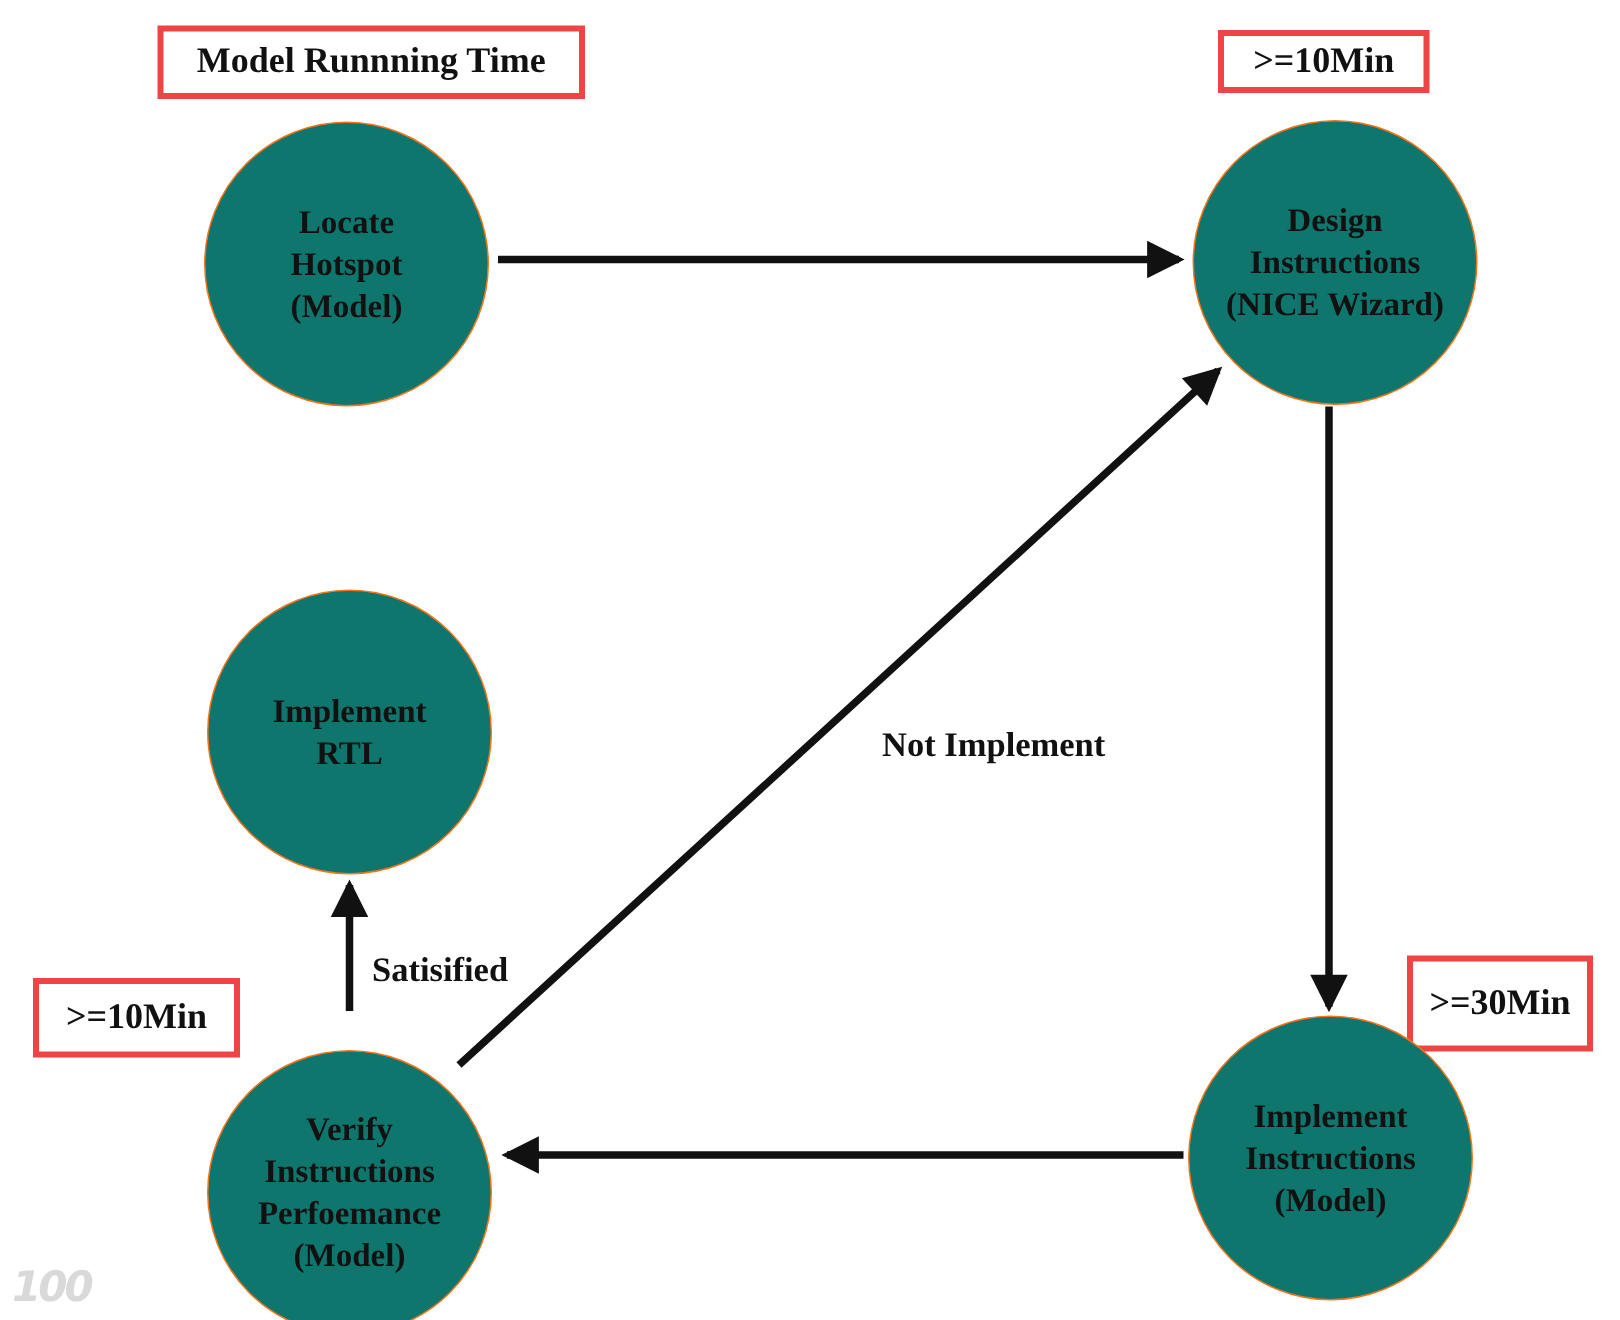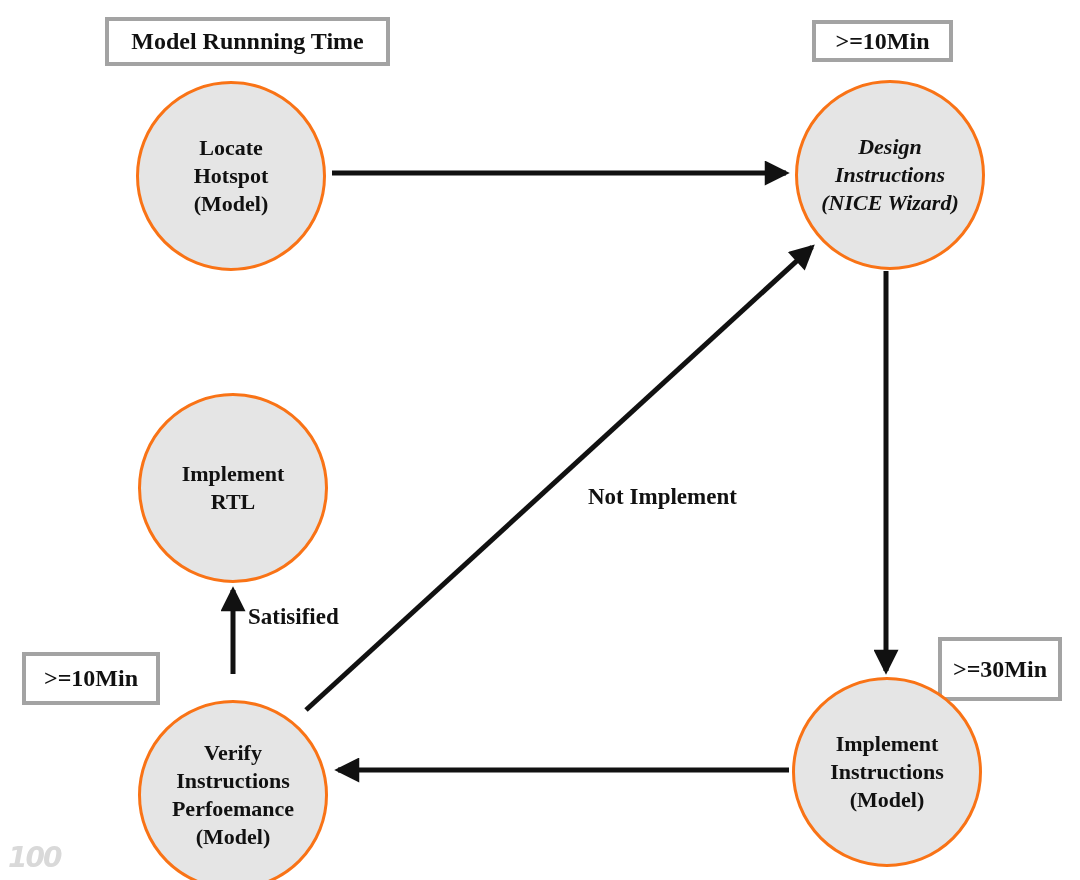--- a/index.html
+++ b/index.html
@@ -13,36 +13,36 @@
     overflow: hidden;
   }
   svg.edges {
     position: absolute;
     left: 0; top: 0;
     width: 1080px; height: 880px;
   }
   .node-circle {
     position: absolute;
     width: 190px; height: 190px;
-    border: 3px solid #f97316;
+    border: 1px solid #f97316;
     border-radius: 50%;
-    background: #e5e5e5;
+    background: #0f766e;
     display: flex;
     align-items: center;
     justify-content: center;
     text-align: center;
     font-weight: bold;
     font-size: 22px;
     line-height: 1.28;
     white-space: pre-line;
     box-sizing: border-box;
   }
   .rect-box {
     position: absolute;
-    border: 4px solid #a3a3a3;
+    border: 4px solid #ef4444;
     background: #ffffff;
     display: flex;
     align-items: center;
     justify-content: center;
     text-align: center;
     font-weight: bold;
     font-size: 24px;
     box-sizing: border-box;
   }
   .edge-label {
@@ -99,37 +99,37 @@
   <div class="rect-box" style="left:812px; top:20px; width:141px; height:42px;">&gt;=10Min</div>
 
   <div class="rect-box" style="left:22px; top:652px; width:138px; height:53px;">&gt;=10Min</div>
 
   <div class="rect-box" style="left:938px; top:637px; width:124px; height:64px;">&gt;=30Min</div>
 
   <div class="node-circle" style="left:136px; top:81px;">Locate
 Hotspot
 (Model)</div>
 
-  <div class="node-circle" style="left:795px; top:80px;font-style:italic;">Design
+  <div class="node-circle" style="left:795px; top:80px;">Design
 Instructions
 (NICE Wizard)</div>
 
   <div class="node-circle" style="left:138px; top:393px;">Implement
 RTL</div>
 
   <div class="node-circle" style="left:138px; top:700px;">Verify
 Instructions
 Perfoemance
 (Model)</div>
 
   <div class="node-circle" style="left:792px; top:677px;">Implement
 Instructions
 (Model)</div>
 
   <div class="edge-label" style="left:588px; top:484px;">Not Implement</div>
 
-  <div class="edge-label" style="left:248px; top:604px;">Satisified</div>
+  <div class="edge-label" style="left:248px; top:634px;">Satisified</div>
 
   <div class="watermark">
     <span class="wm-logo">100</span>
   </div>
 
 </div>
 
 </body></html>

